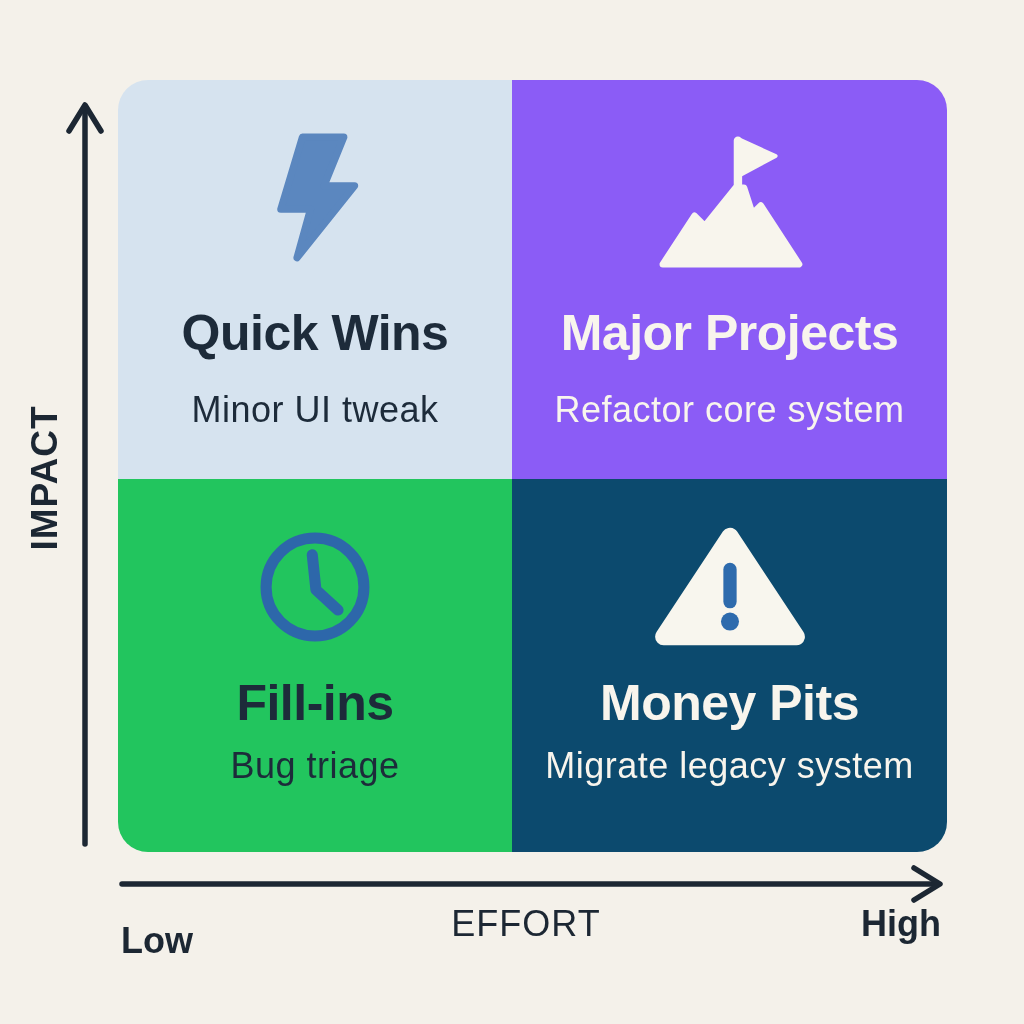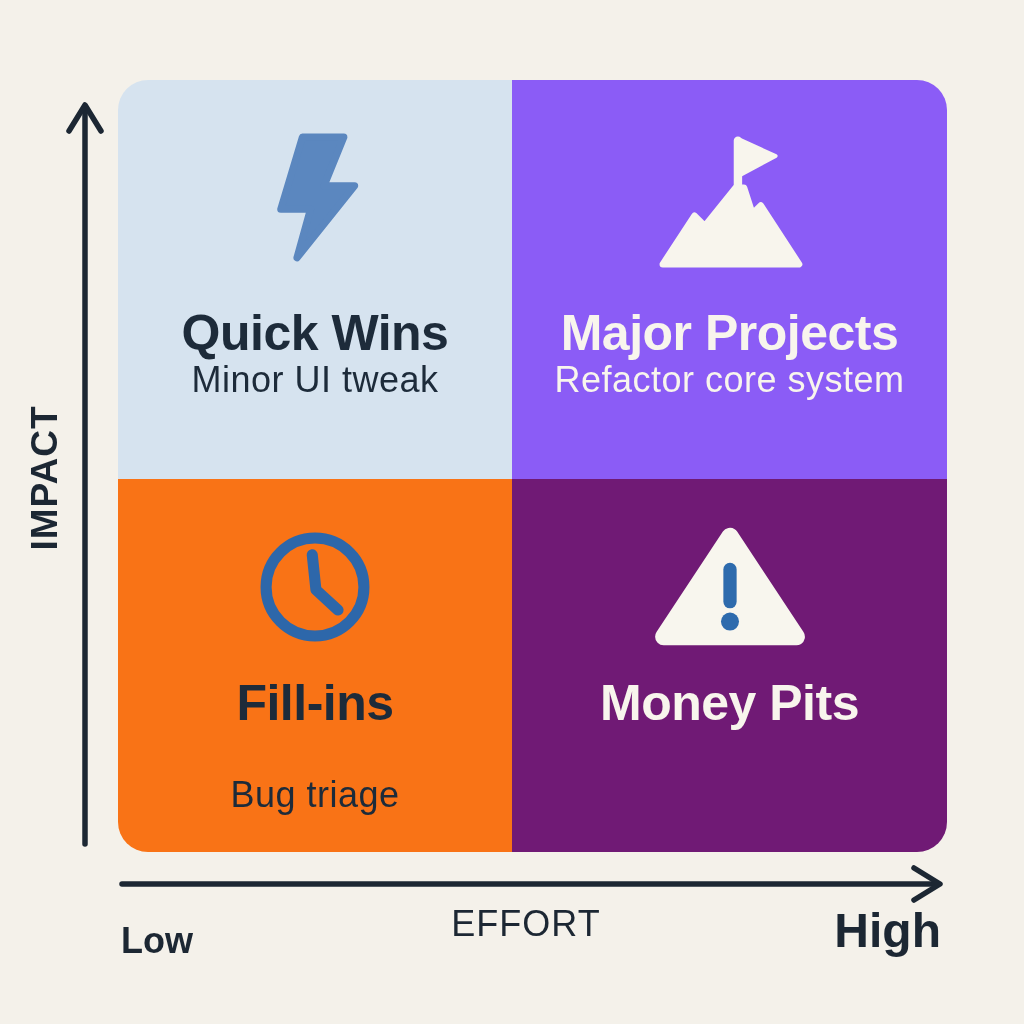--- a/index.html
+++ b/index.html
@@ -11,41 +11,41 @@
   }
   
   .matrix{
     position:absolute;left:118px;top:80px;width:829px;height:772px;
     border-radius:30px;overflow:hidden;
     display:grid;grid-template-columns:394px 435px;grid-template-rows:399px 373px;
   }
   .quad{display:flex;flex-direction:column;align-items:center;text-align:center}
   .q-tl{background:#d6e3ef;color:#1d2b3a}
   .q-tr{background:#8b5cf6;color:#f8f5ed}
-  .q-bl{background:#f97316;color:#1d2b3a}
-  .q-br{background:#701a75;color:#f8f5ed}
+  .q-bl{background:#22c55e;color:#1d2b3a}
+  .q-br{background:#0c4a6e;color:#f8f5ed}
   .icon-box{display:flex;align-items:center;justify-content:center}
   .q-top .icon-box{height:135px;margin-top:50px}
   .q-bottom .icon-box{height:120px;margin-top:48px}
   .q-title{font-size:50px;font-weight:700;line-height:1.05;letter-spacing:-0.5px}
   .q-top .q-title{margin-top:42px}
   .q-bottom .q-title{margin-top:30px}
   .q-sub{font-size:36px;font-weight:400;line-height:1.1;letter-spacing:0.5px}
-  .q-top .q-sub{}
-  .q-bottom .q-sub{margin-top:45px}
+  .q-top .q-sub{margin-top:30px}
+  .q-bottom .q-sub{margin-top:16px}
   
   .axes-svg{position:absolute;left:0;top:0;width:1024px;height:1024px;pointer-events:none}
   .axis-label{position:absolute;color:#1c2733;white-space:nowrap}
   .impact-label{
     left:45px;top:478px;transform:translate(-50%,-50%) rotate(-90deg);
     font-size:37px;font-weight:700;letter-spacing:1px;
   }
   .low-label{left:121px;top:920px;font-size:36px;font-weight:600}
   .effort-label{left:526px;top:903px;transform:translateX(-50%);font-size:36px;font-weight:400;letter-spacing:1px}
-  .high-label{left:941px;top:903px;transform:translateX(-100%);font-size:48px;font-weight:600}
+  .high-label{left:941px;top:903px;transform:translateX(-100%);font-size:36px;font-weight:600}
 </style>
 </head>
 <body>
 
 <div class="matrix">
 
   <div class="quad q-tl q-top">
     <div class="icon-box">
       <svg width="92" height="135" viewBox="0 0 100 150" aria-hidden="true">
         <path d="M36 8 L82 8 L60 62 L94 62 L30 142 L45 88 L12 88 Z" fill="#5b87bf" stroke="#5b87bf" stroke-width="8" stroke-linejoin="round"></path>
@@ -82,20 +82,21 @@
 
   <div class="quad q-br q-bottom">
     <div class="icon-box">
       <svg width="152" height="128" viewBox="0 0 160 135" aria-hidden="true">
         <path d="M80 14 L150 120 L10 120 Z" fill="#f8f6ee" stroke="#f8f6ee" stroke-width="18" stroke-linejoin="round"></path>
         <rect x="73" y="42" width="14" height="48" rx="7" fill="#2e6bad"></rect>
         <circle cx="80" cy="104" r="9.5" fill="#2e6bad"></circle>
       </svg>
     </div>
     <div class="q-title">Money Pits</div>
+    <div class="q-sub">Migrate legacy system</div>
   </div>
 
 </div>
 
 <svg class="axes-svg" viewBox="0 0 1024 1024" aria-hidden="true">
 
   <g stroke="#1c2733" stroke-width="5.5" fill="none" stroke-linecap="round" stroke-linejoin="round">
     <line x1="85" y1="844" x2="85" y2="108"></line>
     <path d="M69 131 L85 105 L101 131"></path>
   </g>

